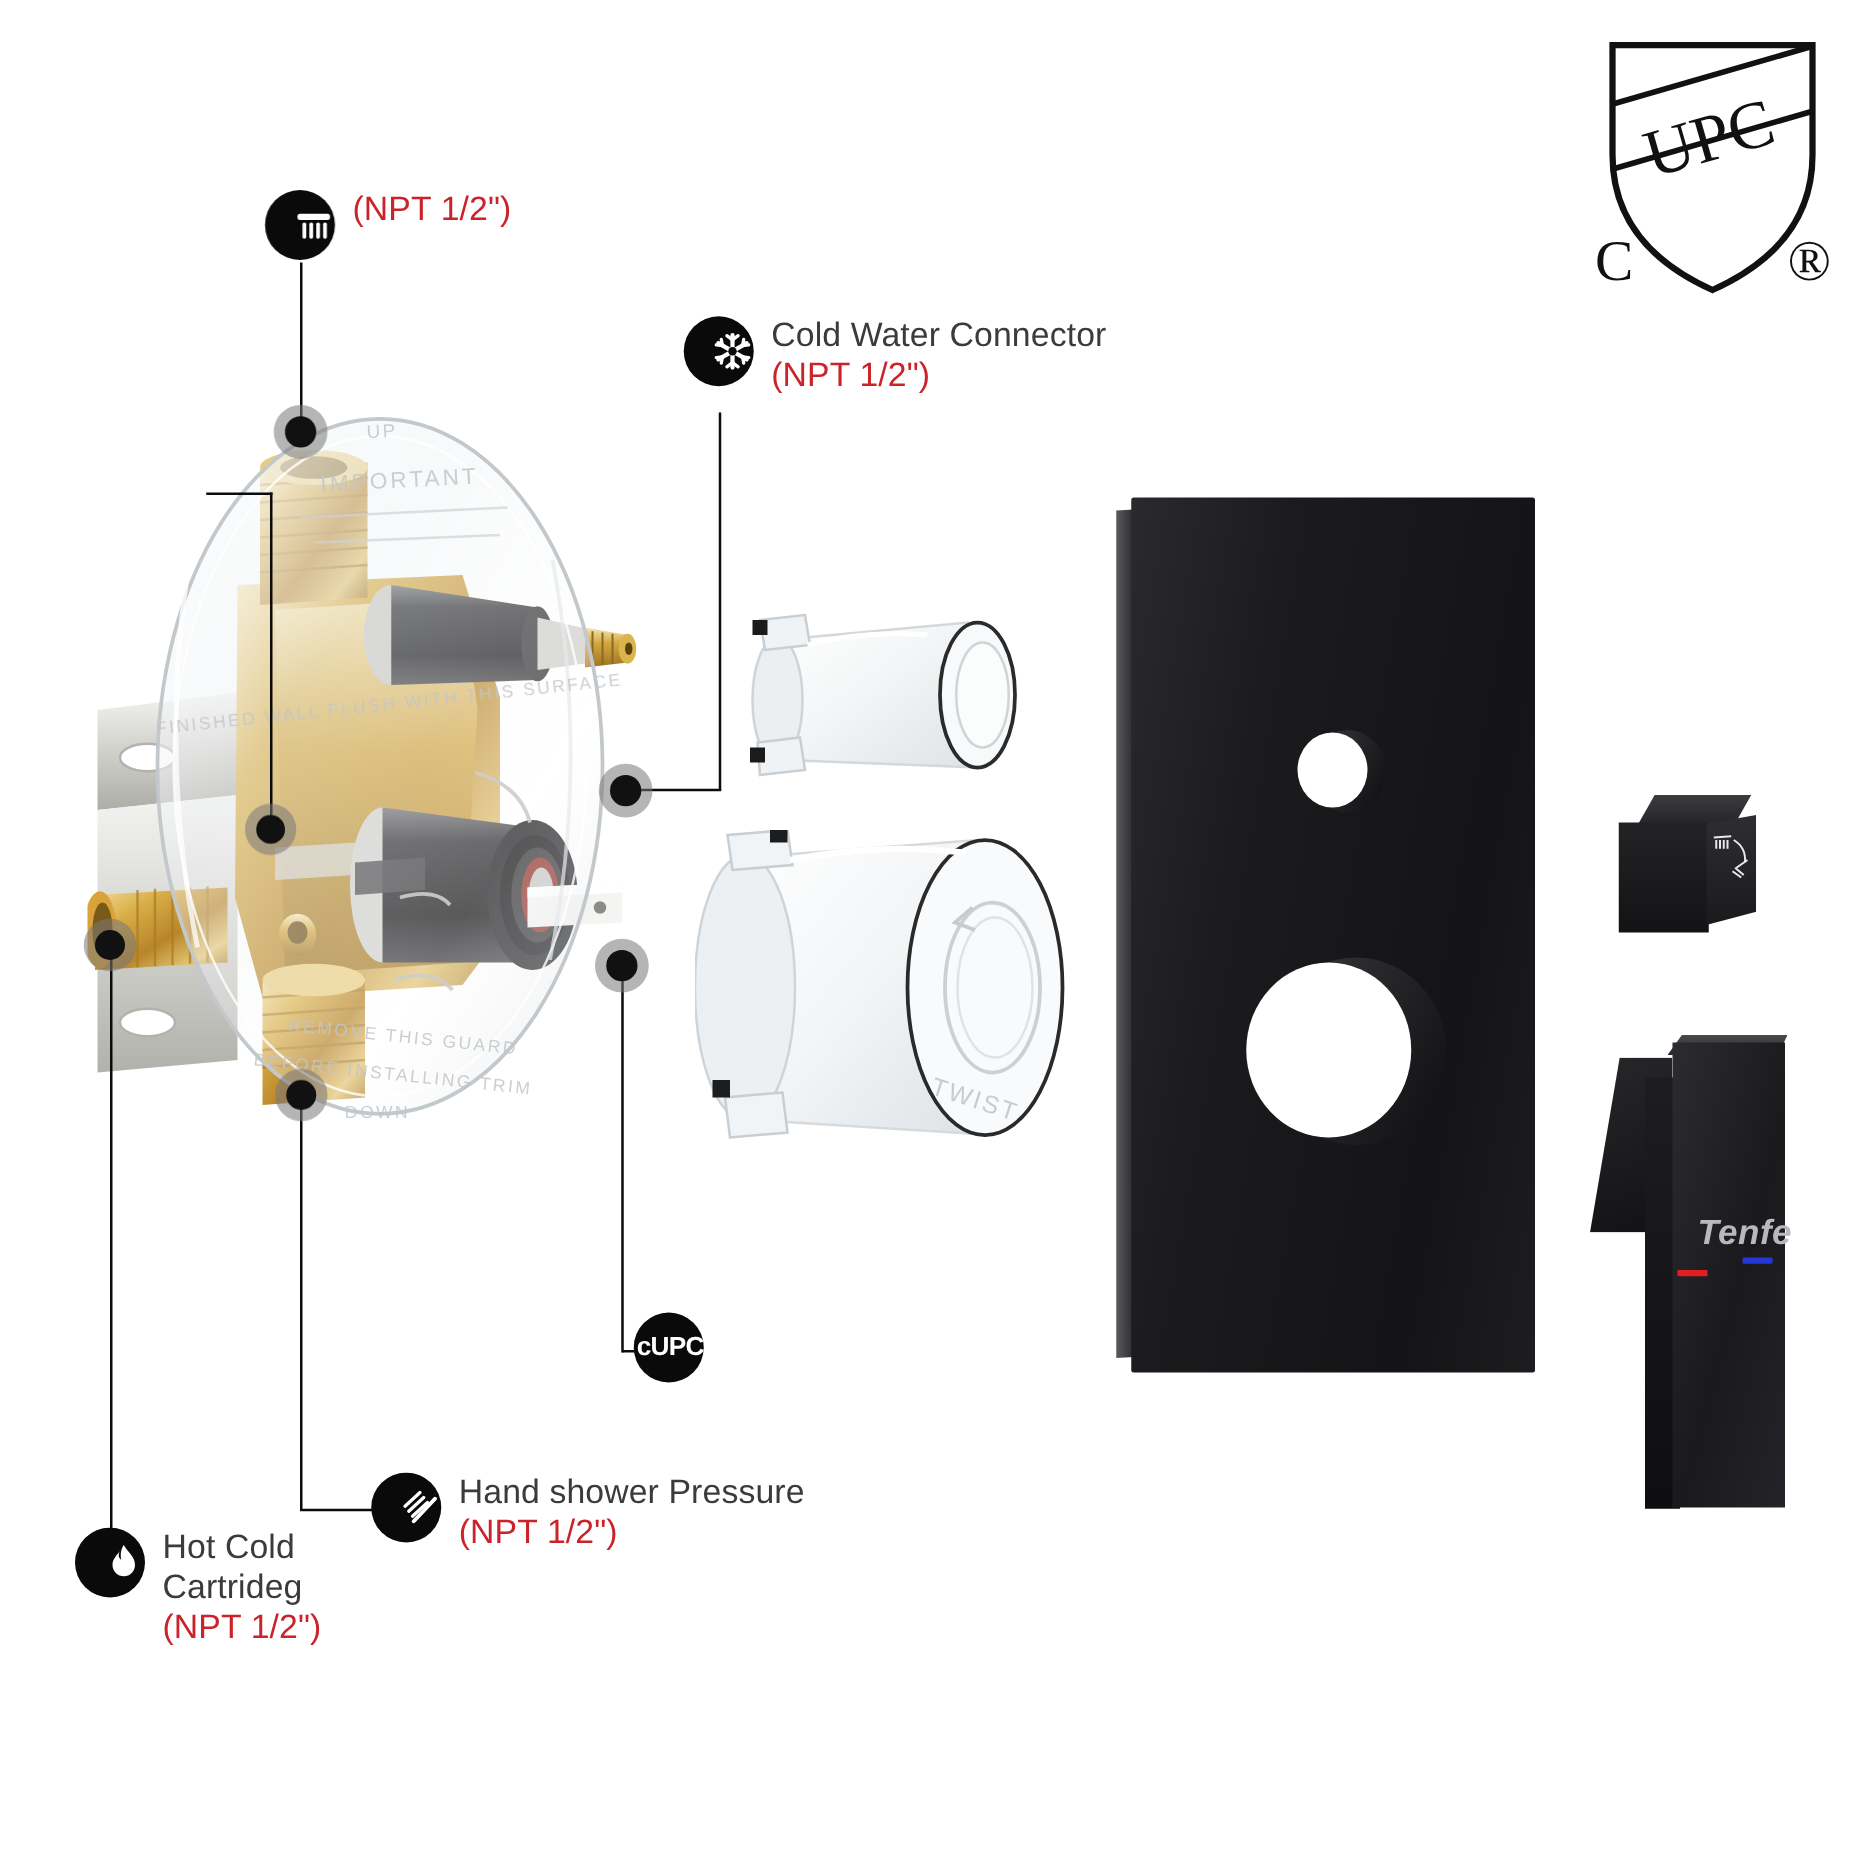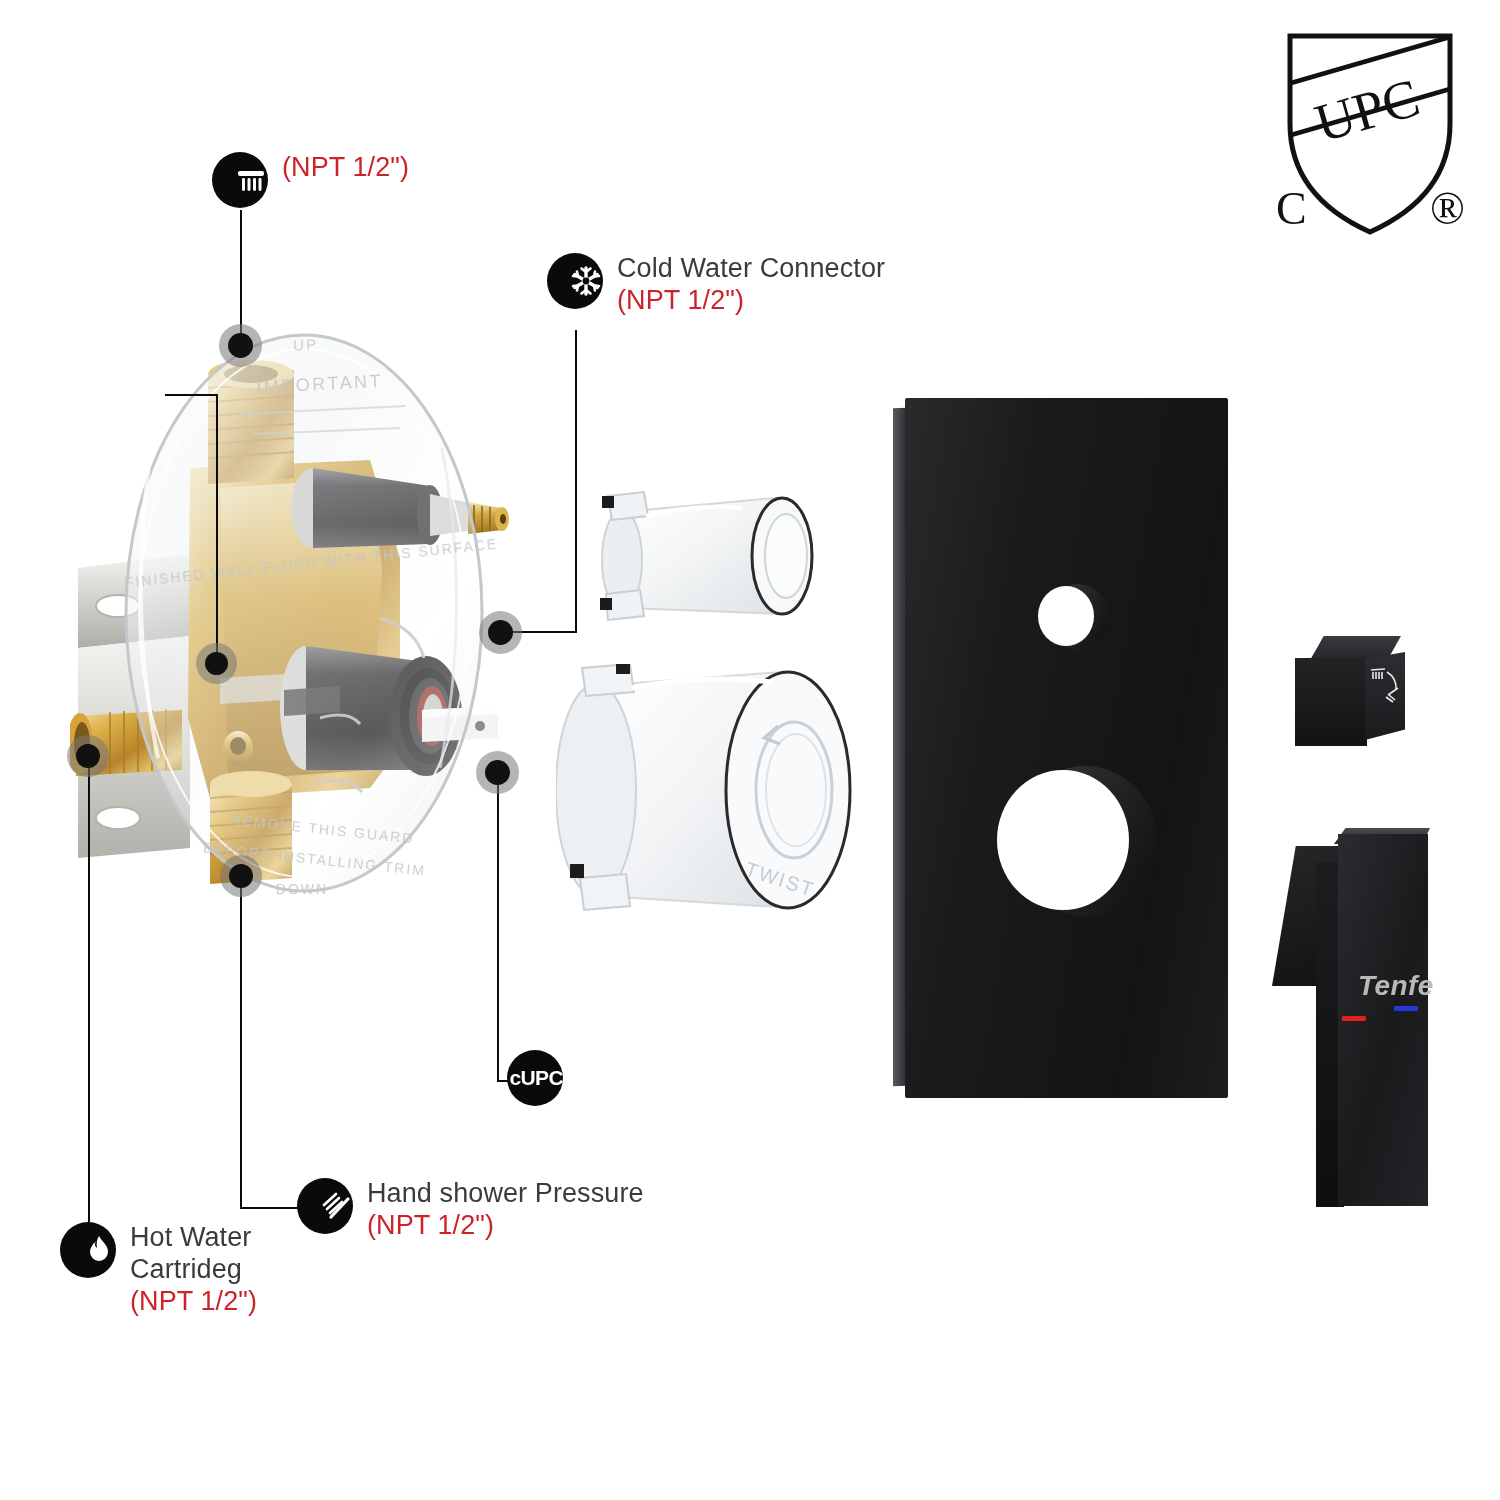--- a/index.html
+++ b/index.html
@@ -418,19 +418,19 @@
   </div>
 
   <div class="callout" style="left:60px;top:1222px;">
     <div class="badge">
       <svg width="34" height="34" viewBox="0 0 34 34">
         <path d="M17 3 c4 7 9 9 9 16 a9 9 0 0 1 -18 0 c0 -4 2 -6 4 -9 c1 3 2 4 3 5 c-1 -5 0 -9 2 -12 z" fill="#fff"></path>
         <path d="M13.5 8 c-2 4 -4 6 -4 10 a7.5 7.5 0 0 0 4 6.6 c-2 -5 -1 -9 0 -16.6 z" fill="#fff"></path>
       </svg>
     </div>
     <div class="lbl">
-      <div class="t1">Hot Water</div>
+      <div class="t1">Hot Cold</div>
       <div class="t1">Cartrideg</div>
       <div class="t2">(NPT 1/2")</div>
     </div>
   </div>
 
 </div>
 
 </body></html>

